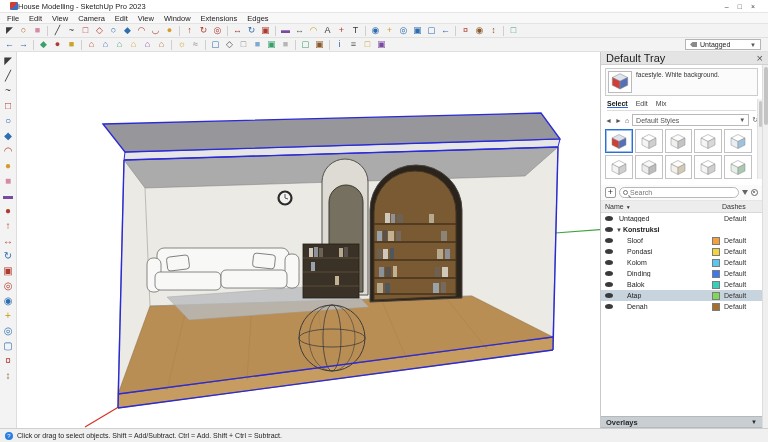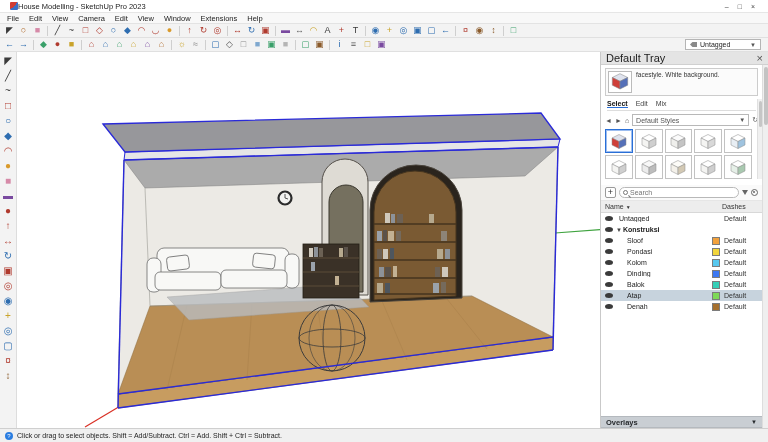--- a/index.html
+++ b/index.html
@@ -98,21 +98,21 @@
 
   <div class="menubar" id="menubar">
       <span class="menu-item">File</span>
       <span class="menu-item">Edit</span>
       <span class="menu-item">View</span>
       <span class="menu-item">Camera</span>
       <span class="menu-item">Edit</span>
       <span class="menu-item">View</span>
       <span class="menu-item">Window</span>
       <span class="menu-item">Extensions</span>
-      <span class="menu-item">Help</span>
+      <span class="menu-item">Edges</span>
     </div>
 
   <div class="toolbar" id="toolbar1">
       <span class="ticon" style="color: rgb(58, 58, 58);">◤</span>
       <span class="ticon" style="color: rgb(176, 106, 42);">○</span>
       <span class="ticon" style="color: rgb(214, 138, 168);">■</span>
       <span class="tsep"></span>
       <span class="ticon" style="color: rgb(51, 51, 51);">╱</span>
       <span class="ticon" style="color: rgb(51, 51, 51);">~</span>
       <span class="ticon" style="color: rgb(176, 58, 46);">□</span>

